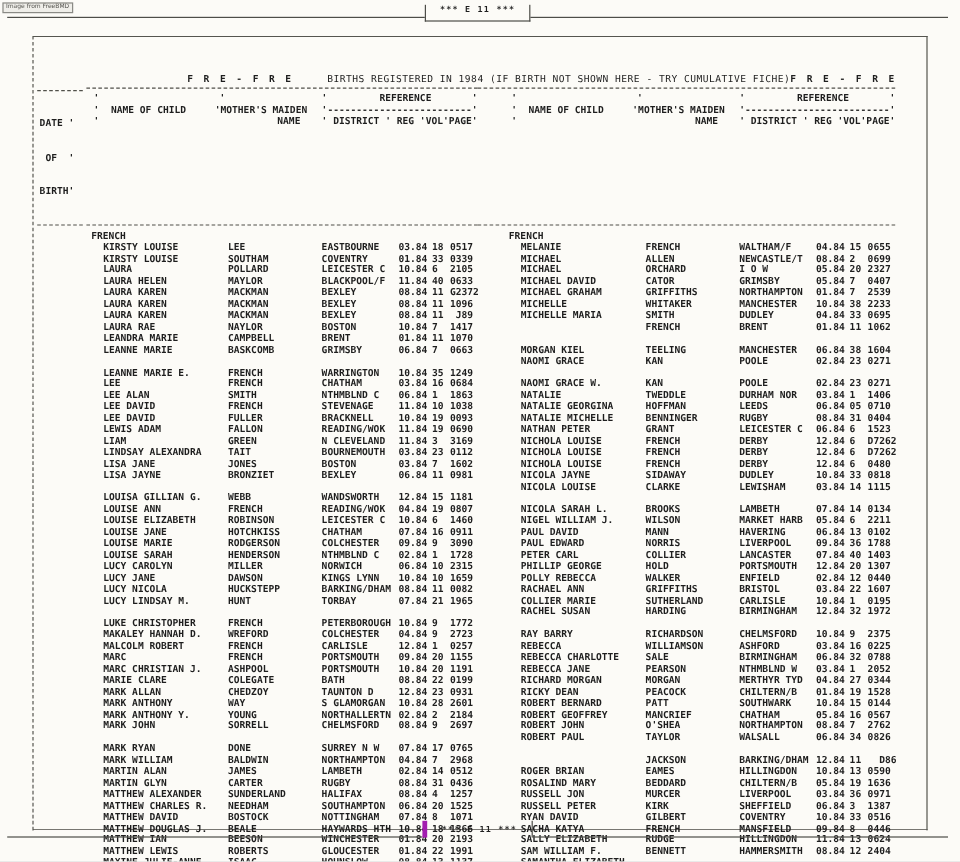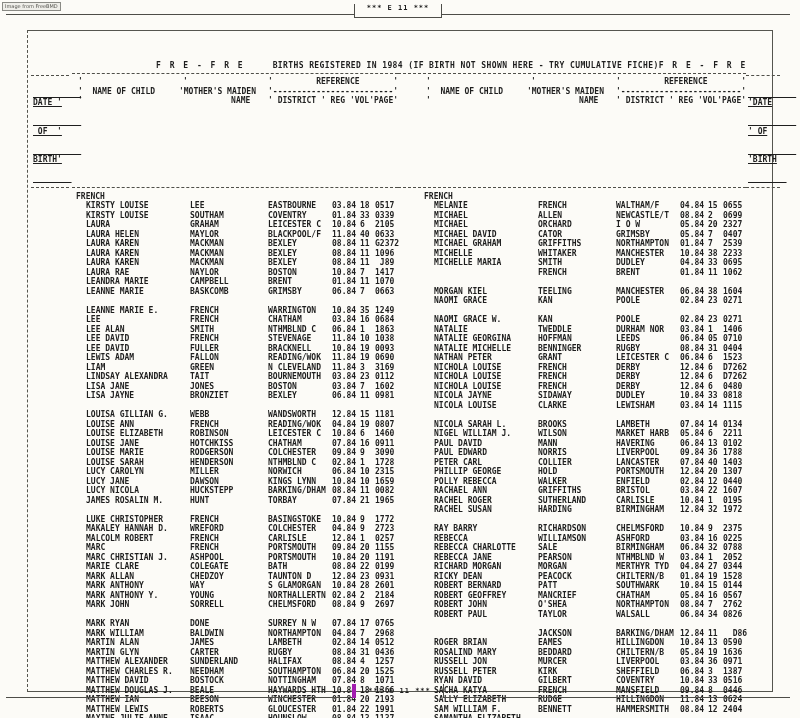--- a/index.html
+++ b/index.html
@@ -28,29 +28,29 @@
     border-left:4px solid #a21caf;border-right:1px solid #4d4d48;
     padding:3px 12px 0 12px;font-size:7px;font-weight:bold;letter-spacing:1px;white-space:nowrap;height:11px;
   }
   
   .sheet{
     position:absolute;top:30px;left:27px;width:744px;height:660px;
     border:1px solid #55554f;border-left-style:dashed;background:#fcfbf7;box-sizing:content-box;
   }
   .sheet-head{display:flex;align-items:flex-end;padding-top:4px;height:13px;margin-top:22px;}
   .fiche-left{margin-left:128px;font-size:8px;font-weight:bold;letter-spacing:2px;white-space:nowrap;}
-  .title{flex:1;text-align:center;font-size:8px;font-weight:bold;letter-spacing:.4px;white-space:nowrap;padding-left:28px;}
+  .title{flex:1;text-align:center;font-size:8px;font-weight:normal;letter-spacing:.4px;white-space:nowrap;padding-left:28px;}
   .fiche-right{margin-right:62px;font-size:8px;font-weight:bold;letter-spacing:2px;white-space:nowrap;}
   
   .band{display:flex;margin-top:3px;align-items:stretch;}
   .gut-l{width:44px;}
   .gut-r{width:26px;}
   .gut-inner{
     width:36px;margin:2px auto 0 auto;border-top:1px dashed #4f4f49;border-bottom:1px dashed #4f4f49;
-    padding:3px 0 3px 2px;font-size:8px;font-weight:bold;line-height:9.5px;white-space:pre;text-decoration:underline;
+    padding:3px 0 3px 2px;font-size:8px;font-weight:bold;line-height:9.5px;white-space:pre;
   }
   .half{width:326px;}
   .half.shifted{padding-left:22px;}
   .band .half{border-top:1px dashed #4f4f49;border-bottom:1px dashed #4f4f49;padding-top:3px;padding-bottom:3px;box-sizing:content-box;}
   .hrow{display:flex;}
   .hrow span{display:block;white-space:pre;overflow:visible;font-size:8px;font-weight:bold;line-height:9.5px;}
   .hc-name{width:118px;box-sizing:border-box;padding-left:6px;}
   .hc-maiden{width:78px;}
   .hc-ref{width:130px;margin-left:12px;}
   
@@ -122,27 +122,20 @@
             <span class="hc-name">'  NAME OF CHILD</span>
             <span class="hc-maiden">'MOTHER'S MAIDEN</span>
             <span class="hc-ref">'-------------------------'</span>
           </div>
           <div class="hrow">
             <span class="hc-name">'</span>
             <span class="hc-maiden">          NAME</span>
             <span class="hc-ref">' DISTRICT ' REG 'VOL'PAGE'</span>
           </div>
         </div>
-      <div class="gut-r">
-        <div class="gut-inner" style="width:32px;">
-          <div>'DATE</div>
-          <div>' OF</div>
-          <div>'BIRTH</div>
-        </div>
-      </div>
     </div>
 
     <div class="pages">
       <div class="gut-l"></div>
       <div class="half">
           <div class="block">
             <div class="row heading">FRENCH</div>
             <div class="row">
               <span class="c-name">KIRSTY LOUISE</span>
               <span class="c-maiden">LEE</span>
@@ -154,21 +147,21 @@
             <div class="row">
               <span class="c-name">KIRSTY LOUISE</span>
               <span class="c-maiden">SOUTHAM</span>
               <span class="c-district">COVENTRY</span>
               <span class="c-reg">01.84</span>
               <span class="c-vol">33</span>
               <span class="c-page">0339</span>
             </div>
             <div class="row">
               <span class="c-name">LAURA</span>
-              <span class="c-maiden">GRAHAM</span>
+              <span class="c-maiden">POLLARD</span>
               <span class="c-district">LEICESTER C</span>
               <span class="c-reg">10.84</span>
               <span class="c-vol">6</span>
               <span class="c-page">2105</span>
             </div>
             <div class="row">
               <span class="c-name">LAURA HELEN</span>
               <span class="c-maiden">MAYLOR</span>
               <span class="c-district">BLACKPOOL/F</span>
               <span class="c-reg">11.84</span>
@@ -373,33 +366,33 @@
             </div>
             <div class="row">
               <span class="c-name">LUCY NICOLA</span>
               <span class="c-maiden">HUCKSTEPP</span>
               <span class="c-district">BARKING/DHAM</span>
               <span class="c-reg">08.84</span>
               <span class="c-vol">11</span>
               <span class="c-page">0082</span>
             </div>
             <div class="row">
-              <span class="c-name">JAMES ROSALIN M.</span>
+              <span class="c-name">LUCY LINDSAY M.</span>
               <span class="c-maiden">HUNT</span>
               <span class="c-district">TORBAY</span>
               <span class="c-reg">07.84</span>
               <span class="c-vol">21</span>
               <span class="c-page">1965</span>
             </div>
           </div>
           <div class="block">
             <div class="row">
               <span class="c-name">LUKE CHRISTOPHER</span>
               <span class="c-maiden">FRENCH</span>
-              <span class="c-district">BASINGSTOKE</span>
+              <span class="c-district">PETERBOROUGH</span>
               <span class="c-reg">10.84</span>
               <span class="c-vol">9</span>
               <span class="c-page">1772</span>
             </div>
             <div class="row">
               <span class="c-name">MAKALEY HANNAH D.</span>
               <span class="c-maiden">WREFORD</span>
               <span class="c-district">COLCHESTER</span>
               <span class="c-reg">04.84</span>
               <span class="c-vol">9</span>
@@ -796,21 +789,21 @@
             </div>
             <div class="row">
               <span class="c-name">RACHAEL ANN</span>
               <span class="c-maiden">GRIFFITHS</span>
               <span class="c-district">BRISTOL</span>
               <span class="c-reg">03.84</span>
               <span class="c-vol">22</span>
               <span class="c-page">1607</span>
             </div>
             <div class="row">
-              <span class="c-name">RACHEL ROGER</span>
+              <span class="c-name">COLLIER MARIE</span>
               <span class="c-maiden">SUTHERLAND</span>
               <span class="c-district">CARLISLE</span>
               <span class="c-reg">10.84</span>
               <span class="c-vol">1</span>
               <span class="c-page">0195</span>
             </div>
             <div class="row">
               <span class="c-name">RACHEL SUSAN</span>
               <span class="c-maiden">HARDING</span>
               <span class="c-district">BIRMINGHAM</span>

